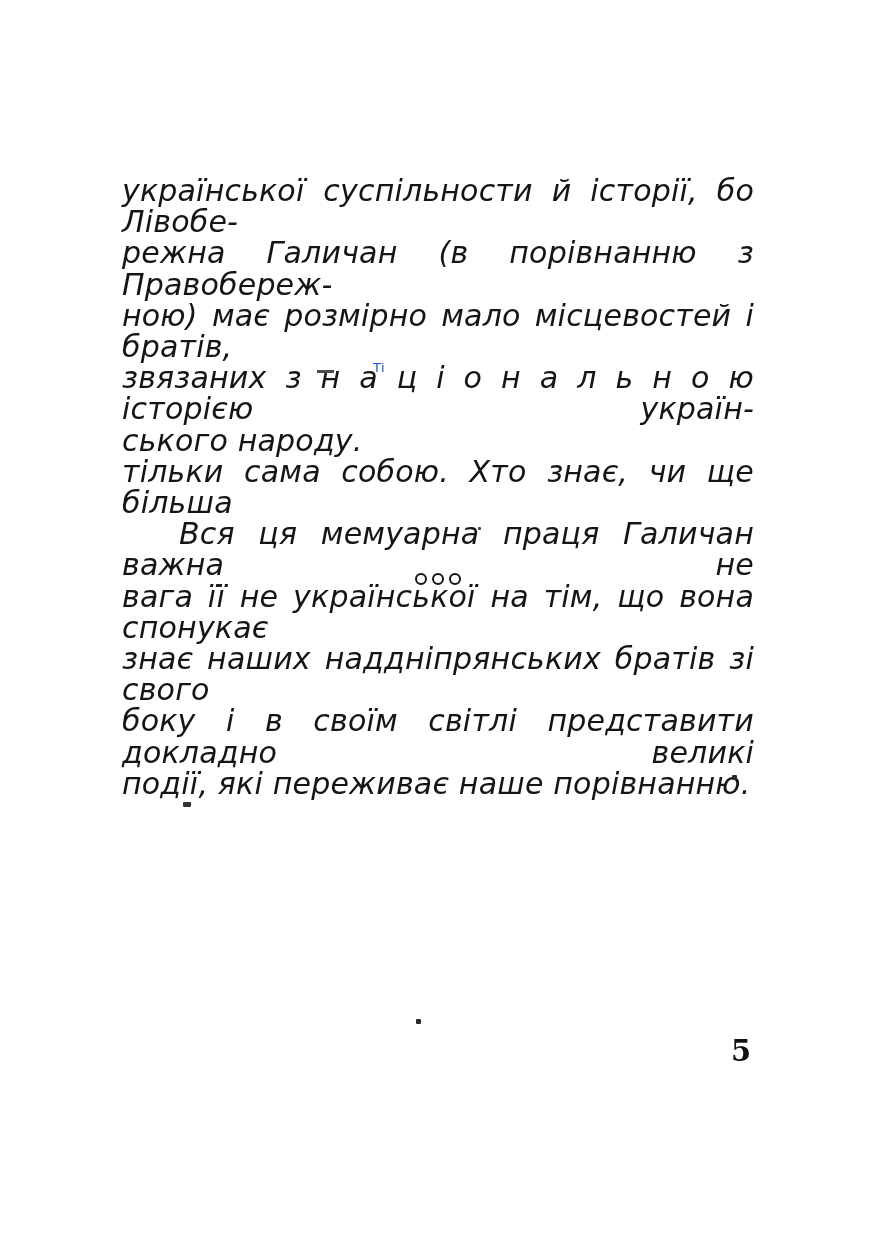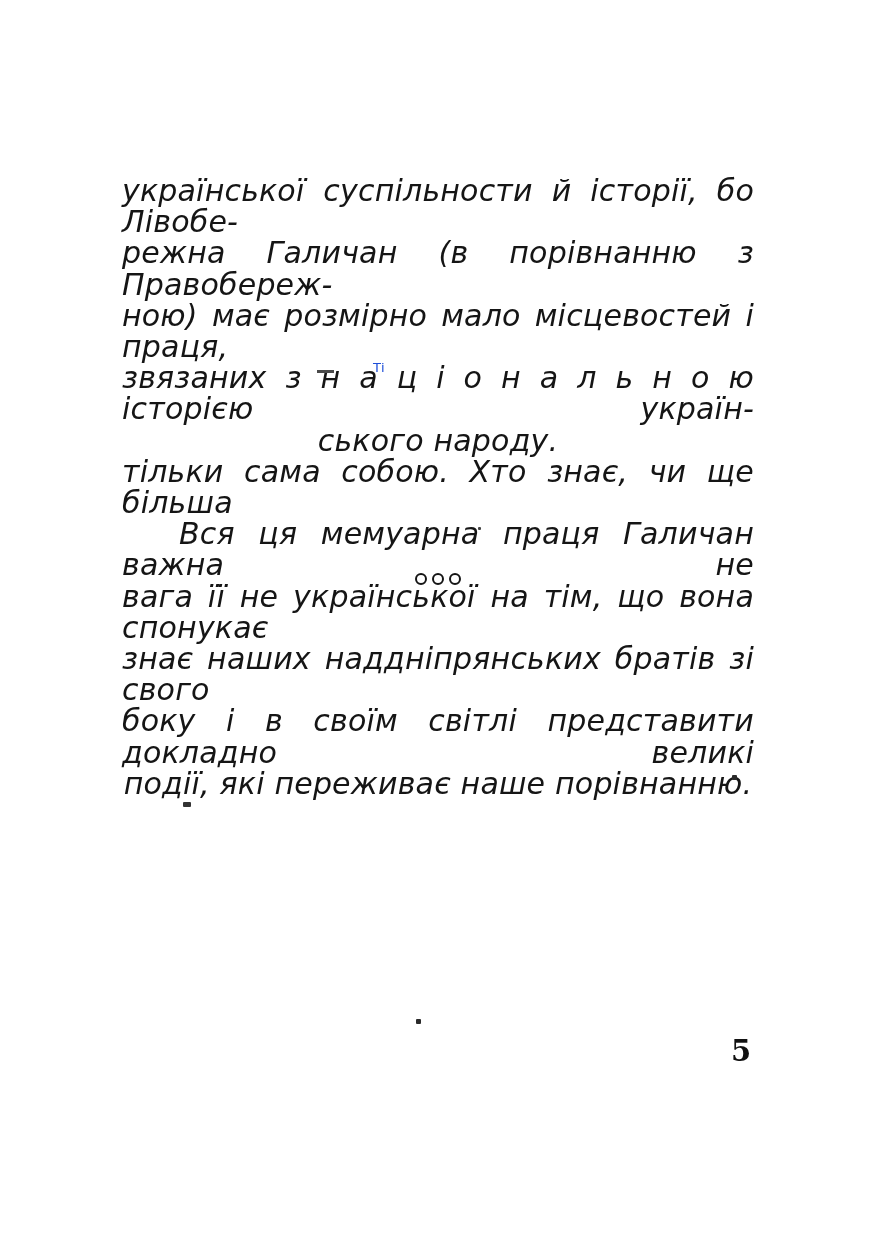--- a/index.html
+++ b/index.html
@@ -18,21 +18,21 @@
     left: 122px;
     top: 175px;
     width: 632px;
     font-family: "DejaVu Sans", sans-serif;
     font-size: 30px;
     line-height: 31.2px;
     letter-spacing: 0.2px;
     color: var(--ink, #151515);
     font-style: italic;
   }
-  .ln { text-align: center; white-space: normal; }
+  .ln { text-align: left; white-space: normal; }
   .ln.j { text-align: justify; text-align-last: justify; }
   .ln.ind { text-indent: 57px; }
   .ornament {
     position: absolute;
     left: 122px;
     top: 573px;
     width: 632px;
     display: flex;
     justify-content: center;
     gap: 5px;
@@ -80,21 +80,21 @@
   }
 </style>
 </head>
 <body>
 
 <div class="page">
 
   <div class="textblock">
     <div class="ln j">української суспільности й історії, бо Лівобе-</div>
     <div class="ln j">режна Галичан (в порівнанню з Правобереж-</div>
-    <div class="ln j">ною) має розмірно мало місцевостей і праця,</div>
+    <div class="ln j">ною) має розмірно мало місцевостей і братів,</div>
     <div class="ln j">звязаних з н а ц і о н а л ь н о ю  історією україн-</div>
     <div class="ln">ського народу.</div>
     <div class="ln j">тільки сама собою. Хто знає, чи ще більша</div>
     <div class="ln j ind">Вся ця мемуарна праця Галичан важна не</div>
     <div class="ln j">вага її не української на тім, що вона спонукає</div>
     <div class="ln j">знає наших наддніпрянських братів зі свого</div>
     <div class="ln j">боку і в своїм світлі представити докладно великі</div>
     <div class="ln">події, які переживає наше порівнанню.</div>
   </div>
 

